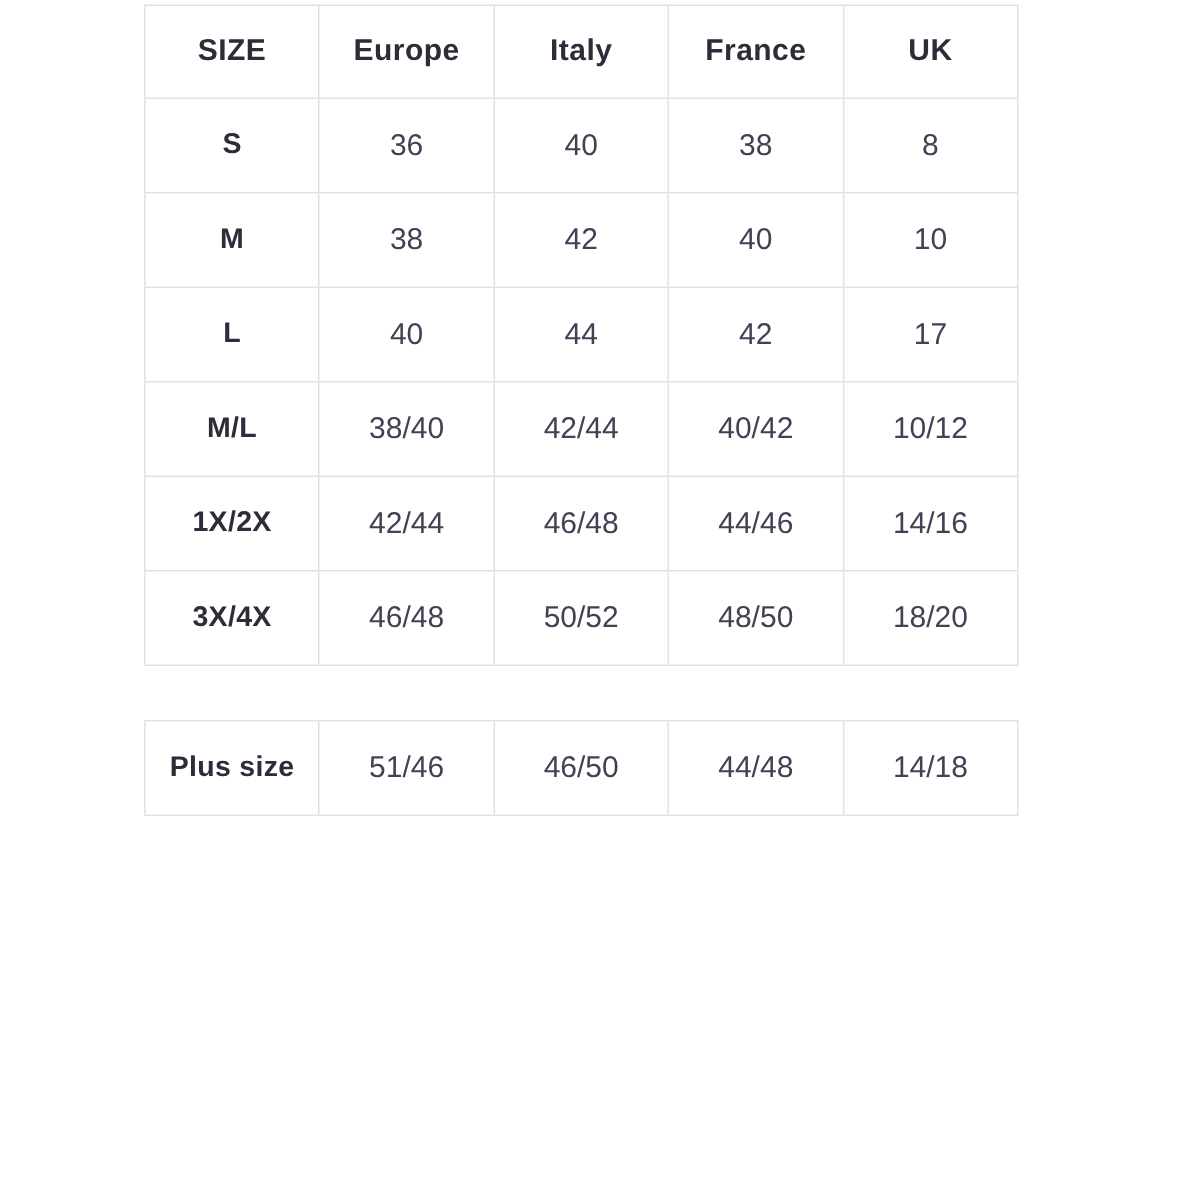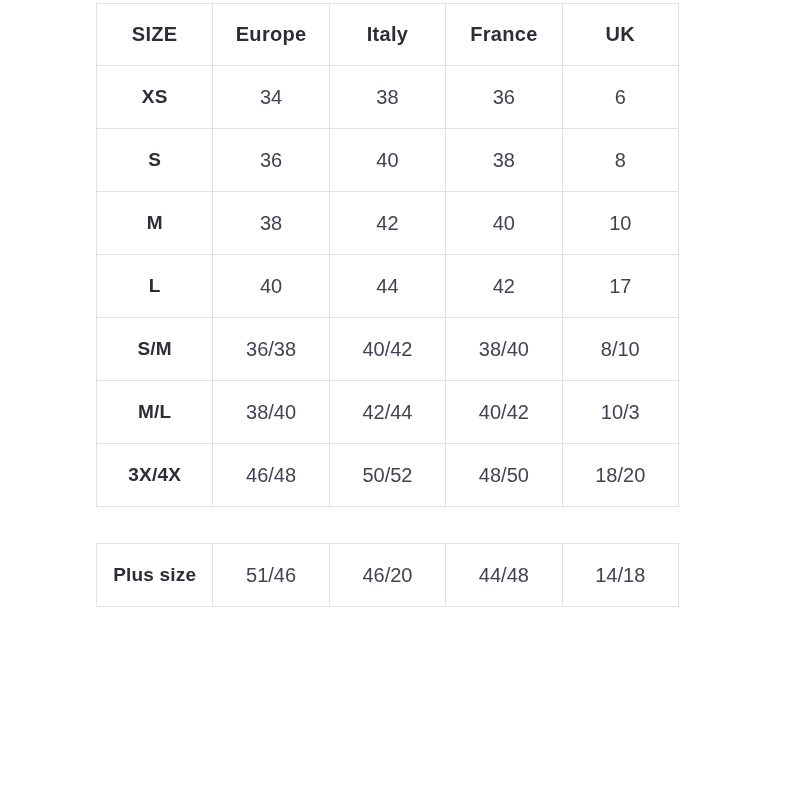--- a/index.html
+++ b/index.html
@@ -66,27 +66,20 @@
       <tr>
         <th>SIZE</th>
         <th>Europe</th>
         <th>Italy</th>
         <th>France</th>
         <th>UK</th>
       </tr>
     </thead>
     <tbody>
       <tr>
-        <td class="label-cell">XS</td>
-        <td class="value-cell">34</td>
-        <td class="value-cell">38</td>
-        <td class="value-cell">36</td>
-        <td class="value-cell">6</td>
-      </tr>
-      <tr>
         <td class="label-cell">S</td>
         <td class="value-cell">36</td>
         <td class="value-cell">40</td>
         <td class="value-cell">38</td>
         <td class="value-cell">8</td>
       </tr>
       <tr>
         <td class="label-cell">M</td>
         <td class="value-cell">38</td>
         <td class="value-cell">42</td>
@@ -94,50 +87,50 @@
         <td class="value-cell">10</td>
       </tr>
       <tr>
         <td class="label-cell">L</td>
         <td class="value-cell">40</td>
         <td class="value-cell">44</td>
         <td class="value-cell">42</td>
         <td class="value-cell">17</td>
       </tr>
       <tr>
-        <td class="label-cell">S/M</td>
-        <td class="value-cell">36/38</td>
-        <td class="value-cell">40/42</td>
-        <td class="value-cell">38/40</td>
-        <td class="value-cell">8/10</td>
-      </tr>
-      <tr>
         <td class="label-cell">M/L</td>
         <td class="value-cell">38/40</td>
         <td class="value-cell">42/44</td>
         <td class="value-cell">40/42</td>
-        <td class="value-cell">10/3</td>
+        <td class="value-cell">10/12</td>
+      </tr>
+      <tr>
+        <td class="label-cell">1X/2X</td>
+        <td class="value-cell">42/44</td>
+        <td class="value-cell">46/48</td>
+        <td class="value-cell">44/46</td>
+        <td class="value-cell">14/16</td>
       </tr>
       <tr>
         <td class="label-cell">3X/4X</td>
         <td class="value-cell">46/48</td>
         <td class="value-cell">50/52</td>
         <td class="value-cell">48/50</td>
         <td class="value-cell">18/20</td>
       </tr>
     </tbody>
   </table>
 
   <div class="table-gap"></div>
 
   <table class="size-table">
     <tbody>
       <tr>
         <td class="label-cell">Plus size</td>
         <td class="value-cell">51/46</td>
-        <td class="value-cell">46/20</td>
+        <td class="value-cell">46/50</td>
         <td class="value-cell">44/48</td>
         <td class="value-cell">14/18</td>
       </tr>
     </tbody>
   </table>
 
 </div>
 
 </body></html>

